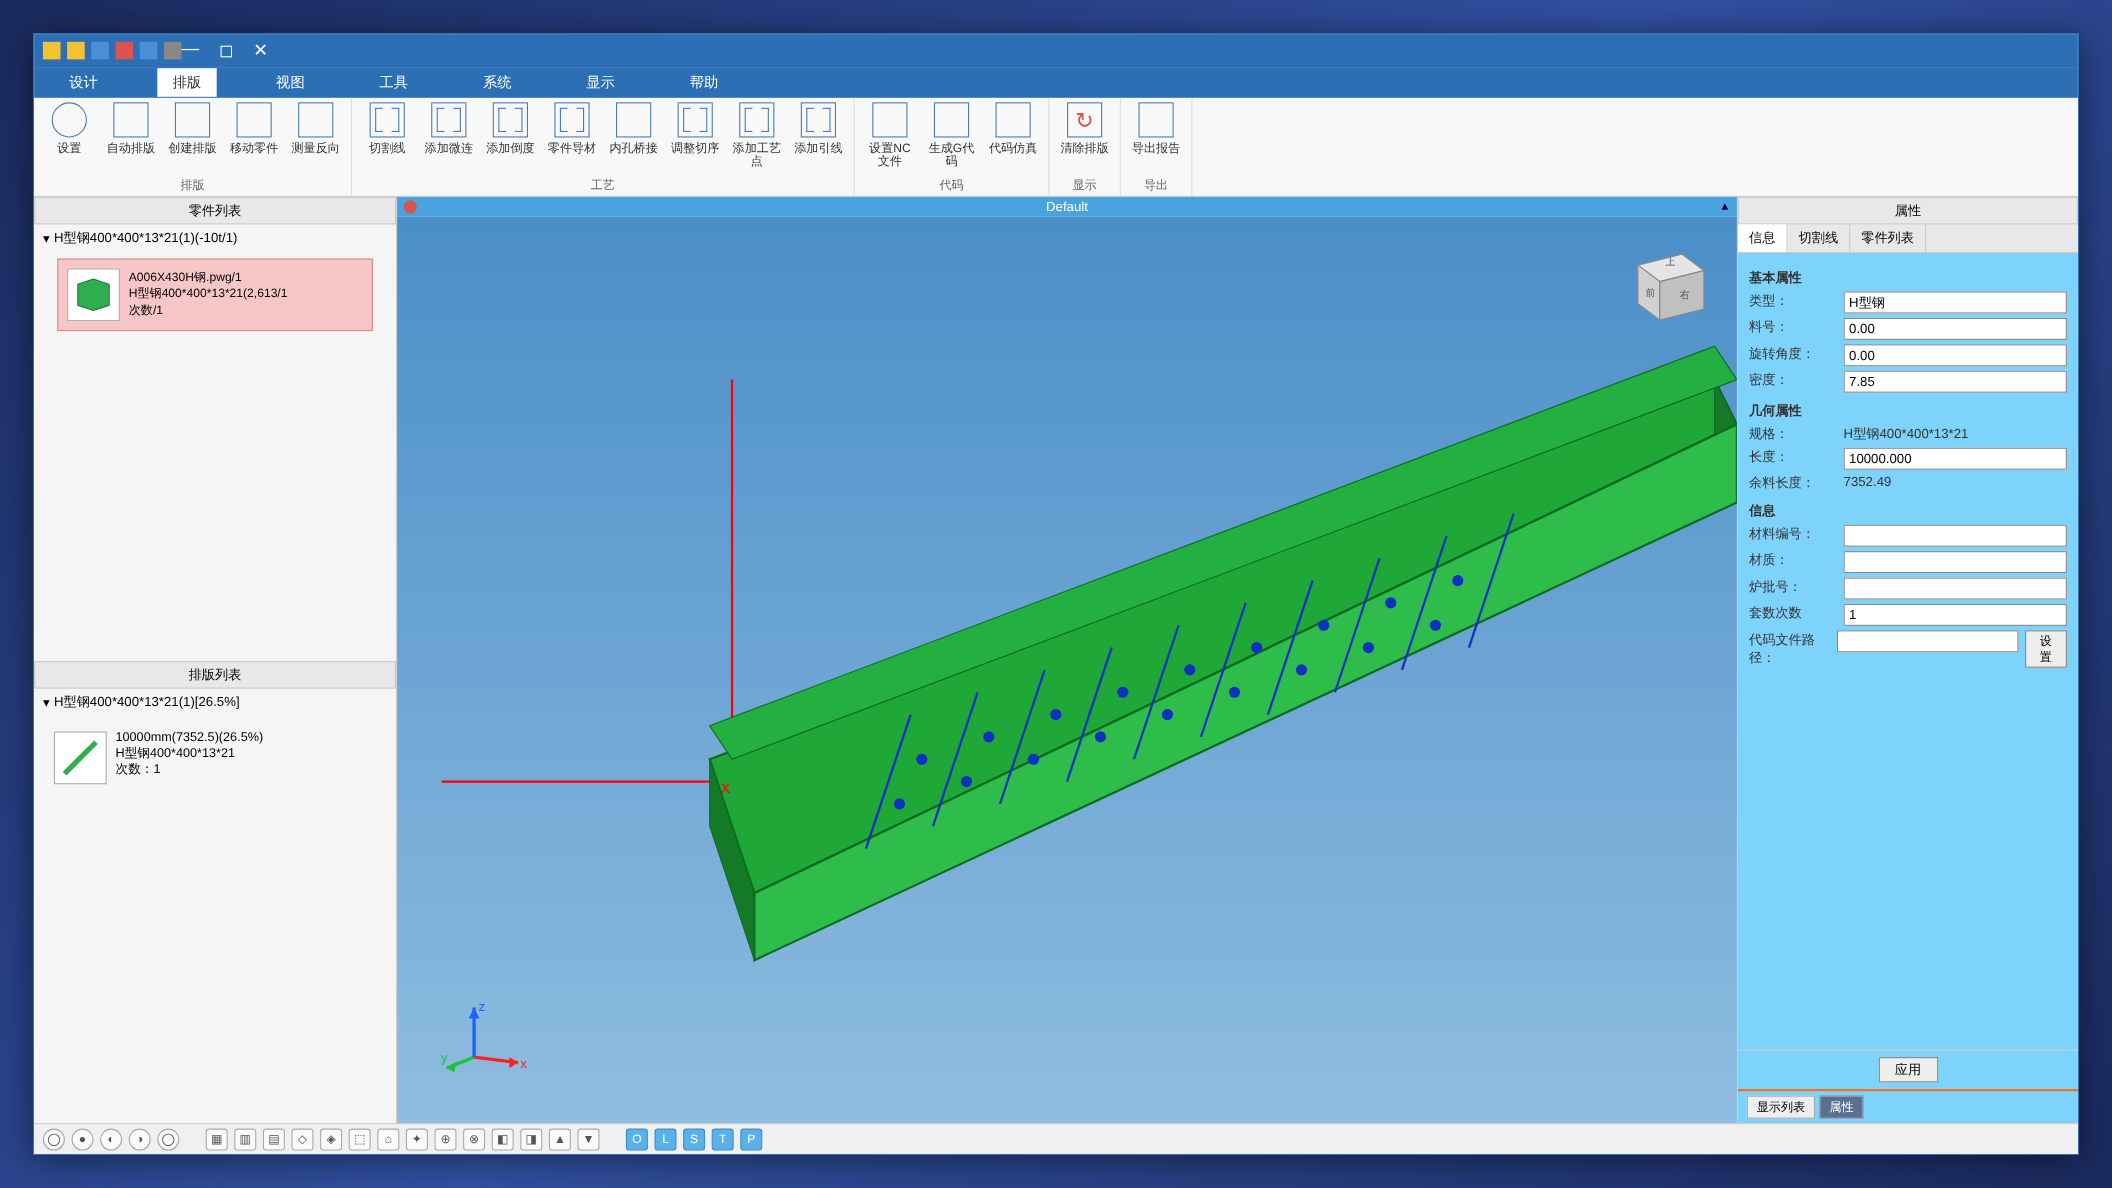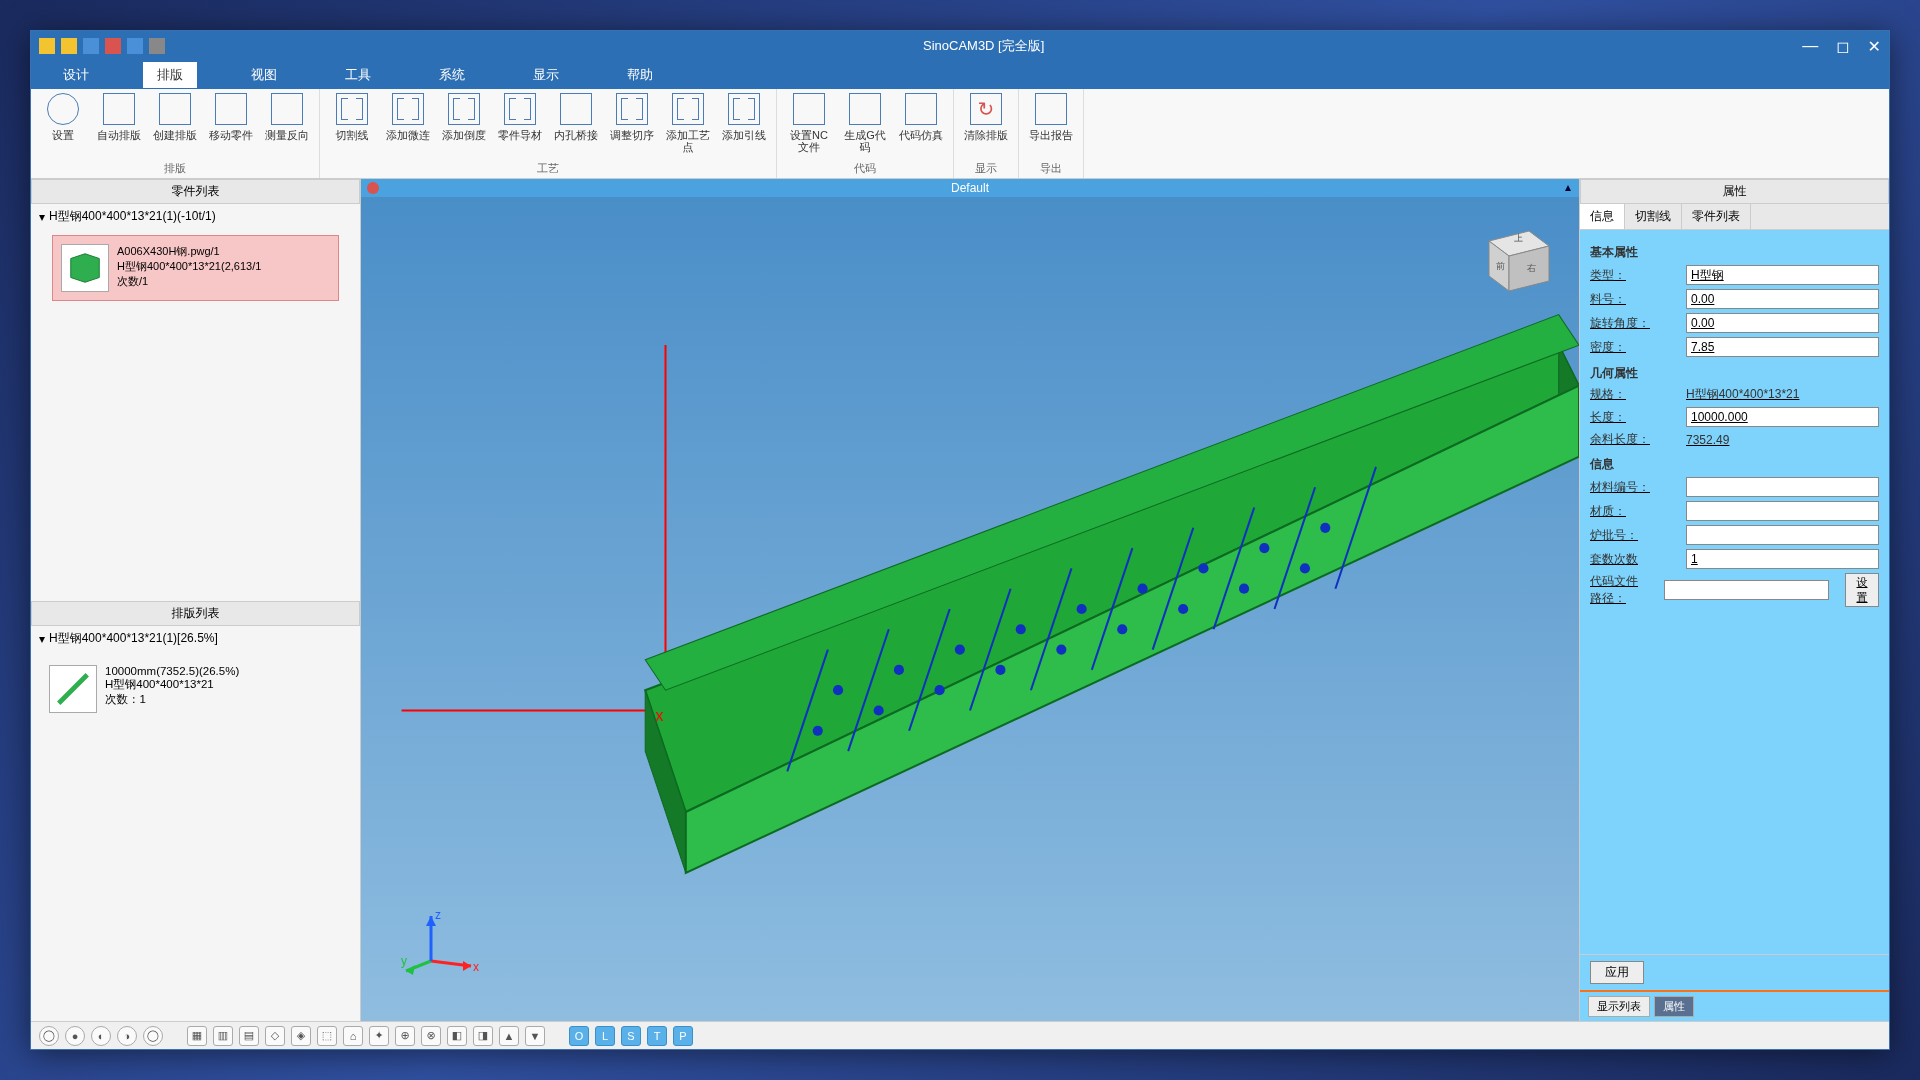--- a/index.html
+++ b/index.html
@@ -50,26 +50,26 @@
 .bp-label { width: 36px; padding: 4px 6px; color: #666; border-right: 1px solid #e5e5e5; writing-mode: vertical-rl; text-align:center; font-size:11px; }
 .bp-content { flex: 1; padding: 4px 8px; }
 .cmd-row { display:flex; align-items:center; padding:4px 8px; gap:6px; }
 .cmd-row input { flex:1; border:1px solid #ccc; padding:2px 4px; font-size:12px; }
 .right-panel { width: 310px; border-left: 1px solid #ccc; background: #7dd3fc; display: flex; flex-direction: column; font-size: 12px; }
 .prop-tabs { display: flex; background: #e8e8e8; border-bottom: 1px solid #ccc; font-size: 12px; }
 .prop-tabs span { padding: 4px 10px; cursor: pointer; border-right:1px solid #ccc; }
 .prop-tabs span.active { background: #fff; }
 .prop-body { flex: 1; padding: 6px 10px; overflow: auto; }
 .prop-section { font-weight: bold; margin: 8px 0 4px; font-size: 12px; color:#333; }
-.prop-row { display: flex; align-items: center; margin: 4px 0; gap: 16px; text-decoration: underline; }
+.prop-row { display: flex; align-items: flex-start; margin: 4px 0; gap: 6px; }
 .prop-row label { width: 80px; color: #333; font-size: 12px; }
 .prop-row input { flex: 1; border: 1px solid #888; padding: 2px 4px; font-size: 12px; background:#fff; }
 .prop-row .static { flex:1; font-size:12px; color:#333; }
 .prop-row button { border:1px solid #888; background:#eee; padding:1px 8px; font-size:11px; cursor:pointer; }
-.prop-footer { padding: 6px 10px; border-top: 1px solid #ccc; display:flex; justify-content:flex-start; gap:6px; }
+.prop-footer { padding: 6px 10px; border-top: 1px solid #ccc; display:flex; justify-content:center; gap:6px; }
 .prop-footer button { border:1px solid #888; background:#eee; padding:2px 14px; font-size:12px; cursor:pointer; }
 .statusbar { height: 28px; background: #f0f0f0; border-top: 1px solid #ccc; display: flex; align-items: center; padding: 0 8px; gap: 6px; }
 .sb-btn { width: 20px; height: 20px; border: 1px solid #aaa; border-radius: 3px; background:#fafafa; cursor:pointer; display:flex; align-items:center; justify-content:center; font-size:11px; color:#555; }
 .sb-btn.round { border-radius:50%; }
 .sb-btn.blue { background:#5ab0e8; border-color:#3a90c8; color:#fff; }
 .footer-tabs { display:flex; gap:4px; margin-left:auto; font-size:11px; }
 .footer-tabs span { padding:2px 8px; border:1px solid #aaa; background:#eee; cursor:pointer; }
 .footer-tabs span.active { background:#5a7090; color:#fff; }
 </style>
 </head>
@@ -79,21 +79,20 @@
 
   <div class="titlebar">
     <div class="titlebar-icons">
       <span class="ti-folder"></span>
       <span class="ti-folder"></span>
       <span class="ti-blue"></span>
       <span class="ti-red"></span>
       <span class="ti-blue"></span>
       <span class="ti-gray"></span>
     </div>
-    <div class="titlebar-title">SinoCAM3D [完全版]</div>
     <div class="window-controls">
       <span>—</span>
       <span>◻</span>
       <span>✕</span>
     </div>
   </div>
 
   <div class="menubar">
     <span class="tab">设计</span>
     <span class="tab active">排版</span>

